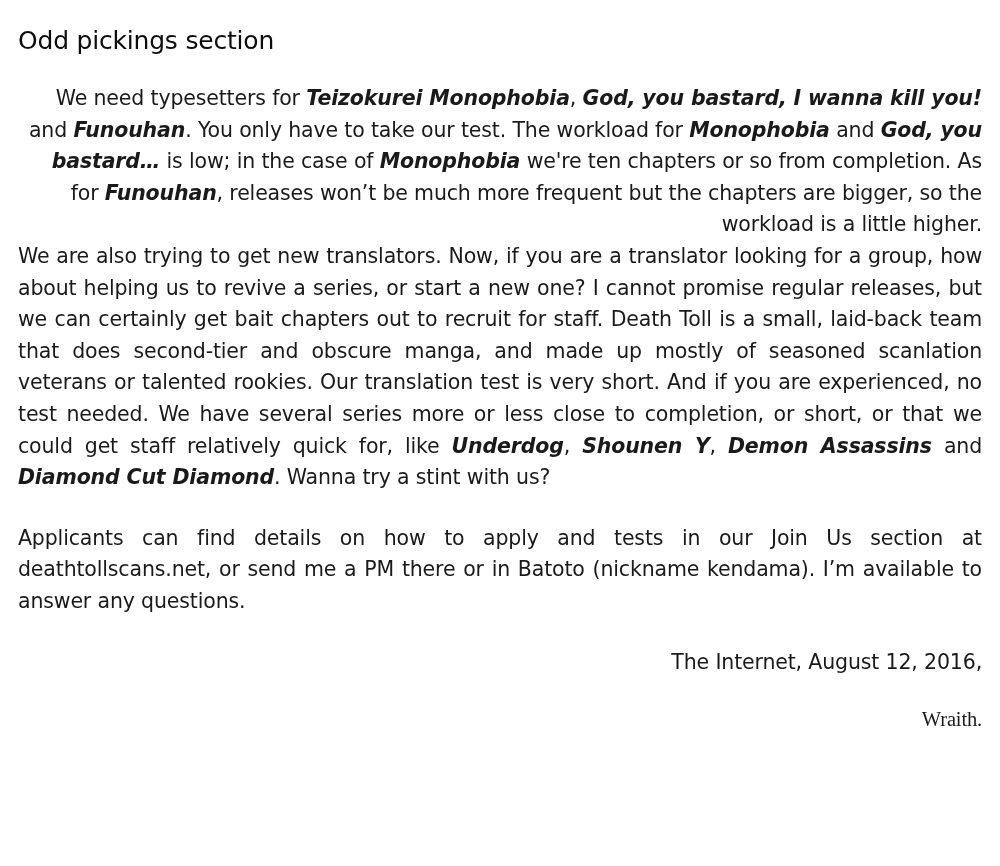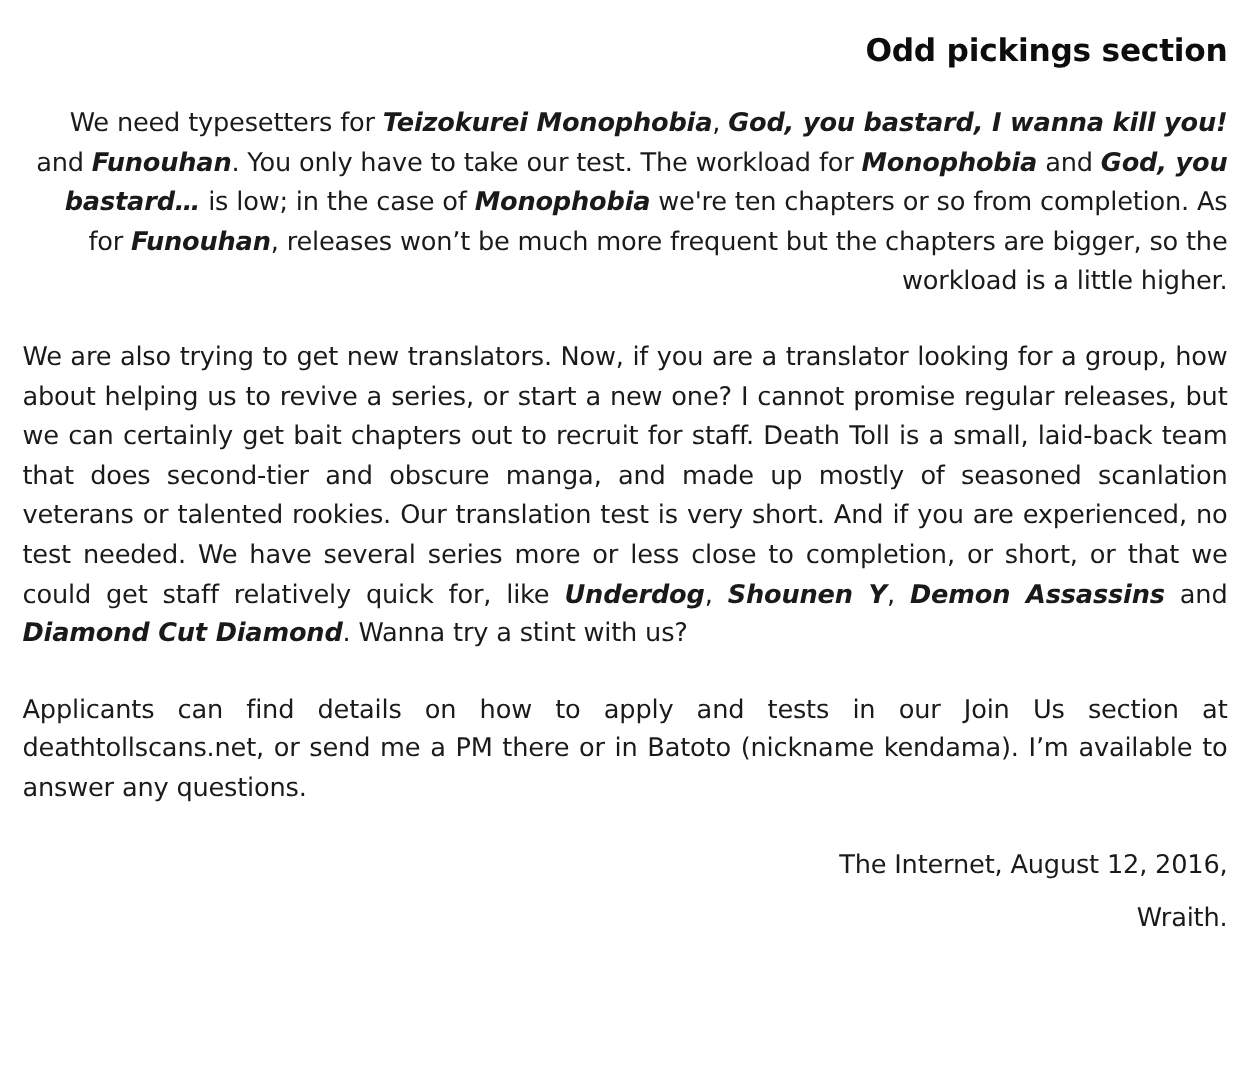--- a/index.html
+++ b/index.html
@@ -16,53 +16,53 @@
   }
   .page {
     position: relative;
     width: 1000px;
     height: 866px;
     box-sizing: border-box;
     padding: 0 18px;
     background: #ffffff;
   }
   .doc-title {
-    text-align: right;
+    text-align: left;
     font-size: 25px;
-    font-weight: bold;
+    font-weight: normal;
     letter-spacing: -0.2px;
     margin: 26px 0 0 0;
     line-height: 1.2;
     color: #0d0d0d;
   }
   .para {
     font-size: 20.5px;
     line-height: 31.6px;
     color: #1a1a1a;
     margin: 0;
     letter-spacing: -0.15px;
     -webkit-font-smoothing: antialiased;
   }
   .p-intro { margin-top: 32px; text-align: left; }
   .p-typesetters { margin-top: 27px; text-align: right; }
-  .p-translators { margin-top: 29px; text-align: justify; text-justify: inter-word; }
+  .p-translators { text-align: justify; text-justify: inter-word; }
   .p-applicants { margin-top: 29px; text-align: justify; text-justify: inter-word; }
   .bi {
     font-weight: bold;
     font-style: italic;
   }
   .signature-block {
     margin-top: 29px;
     text-align: right;
     font-size: 20.5px;
     line-height: 31.6px;
     color: #1a1a1a;
     letter-spacing: -0.15px;
   }
-  .sig-line-2 { margin-top: 12px; }
+  .sig-line-2 { margin-top: 26px; font-family: Liberation Serif, serif; }
 </style>
 </head>
 <body>
 
 <div class="page">
 
   <h1 class="doc-title">Odd pickings section</h1>
 
 
   <p class="para p-typesetters">

